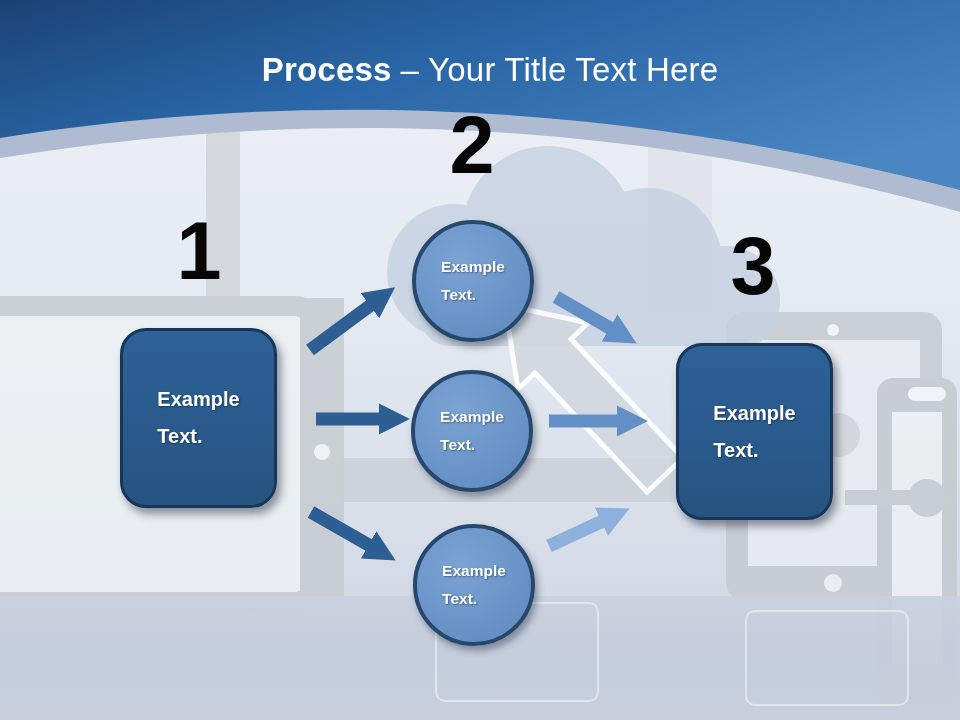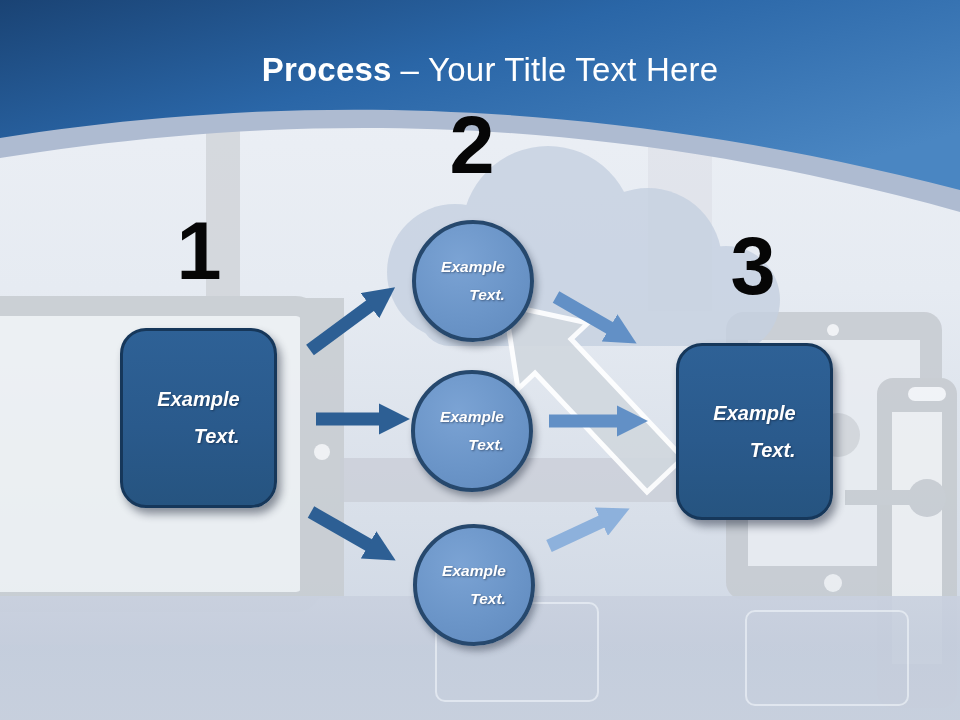--- a/index.html
+++ b/index.html
@@ -55,21 +55,21 @@
     background:radial-gradient(circle at 38% 32%,#7ba3d4 0%,#6b95c8 55%,#5f89bd 100%);
     border:4px solid #26486d;
     box-shadow:3px 5px 7px rgba(15,25,45,.38);
     display:flex;align-items:center;justify-content:center;
   }
   #circle-top{left:412px;top:220px;}
   #circle-mid{left:411px;top:370px;}
   #circle-bot{left:413px;top:524px;}
   
   .shape-label{
-    color:#ffffff;font-weight:bold;font-style:italic;text-align:right;
+    color:#ffffff;font-weight:bold;text-align:left;
     text-shadow:1px 1px 2px rgba(10,20,40,.45);
   }
   .pbox .shape-label{font-size:20px;line-height:1.85;}
   .pcircle .shape-label{font-size:15.5px;line-height:1.8;}
   .shape-label span{display:block;}
 </style>
 </head>
 <body>
 
 <div class="stage">

